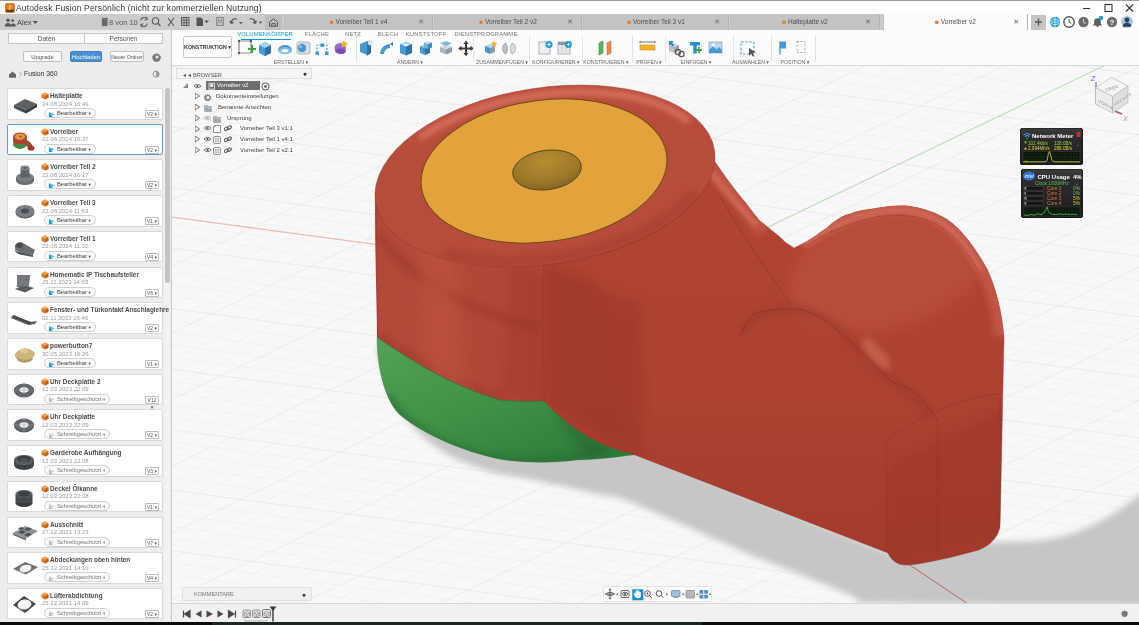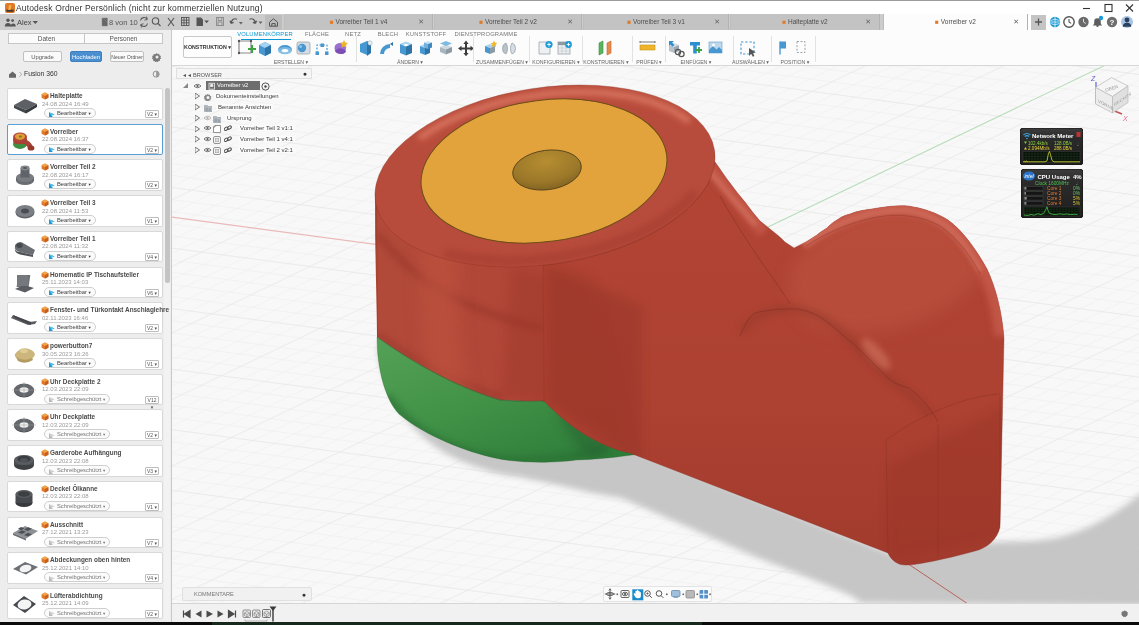--- a/index.html
+++ b/index.html
@@ -52,21 +52,21 @@
 </head>
 <body>
 <div id="page">
   <div class="abs" id="topline"></div>
   <div class="abs" id="titlebar">
     <svg class="abs" style="left:5px;top:2px" width="10" height="10" viewBox="0 0 10 10">
         <rect x="0" y="0" width="10" height="10" rx="2" fill="#e17a26"></rect>
         <rect x="1.4" y="6.6" width="7.2" height="2.2" fill="#2b2b2b" opacity=".85"></rect>
         <path d="M4 2 L6.4 2 L5.6 7 L3.2 7 Z" fill="#f3b14d"></path>
       </svg>
-    <div class="txt">Autodesk Ordner Persönlich (nicht zur kommerziellen Nutzung)</div>
+    <div class="txt">Autodesk Fusion Persönlich (nicht zur kommerziellen Nutzung)</div>
     <svg class="abs" style="left:1080px;top:2px" width="56" height="10" viewBox="0 0 56 10">
       <line x1="3" y1="5.5" x2="10" y2="5.5" stroke="#333" stroke-width="1.1"></line>
       <rect x="25" y="1.5" width="7" height="7" fill="none" stroke="#333" stroke-width="1.1"></rect>
       <path d="M46 1.5 L53 8.5 M53 1.5 L46 8.5" stroke="#333" stroke-width="1.1"></path>
     </svg>
   </div>
   <div class="abs" id="tabrow">
 
     <svg class="abs" style="left:0;top:0" width="284" height="16" viewBox="0 0 284 16">
       <g fill="#555" stroke="none">

